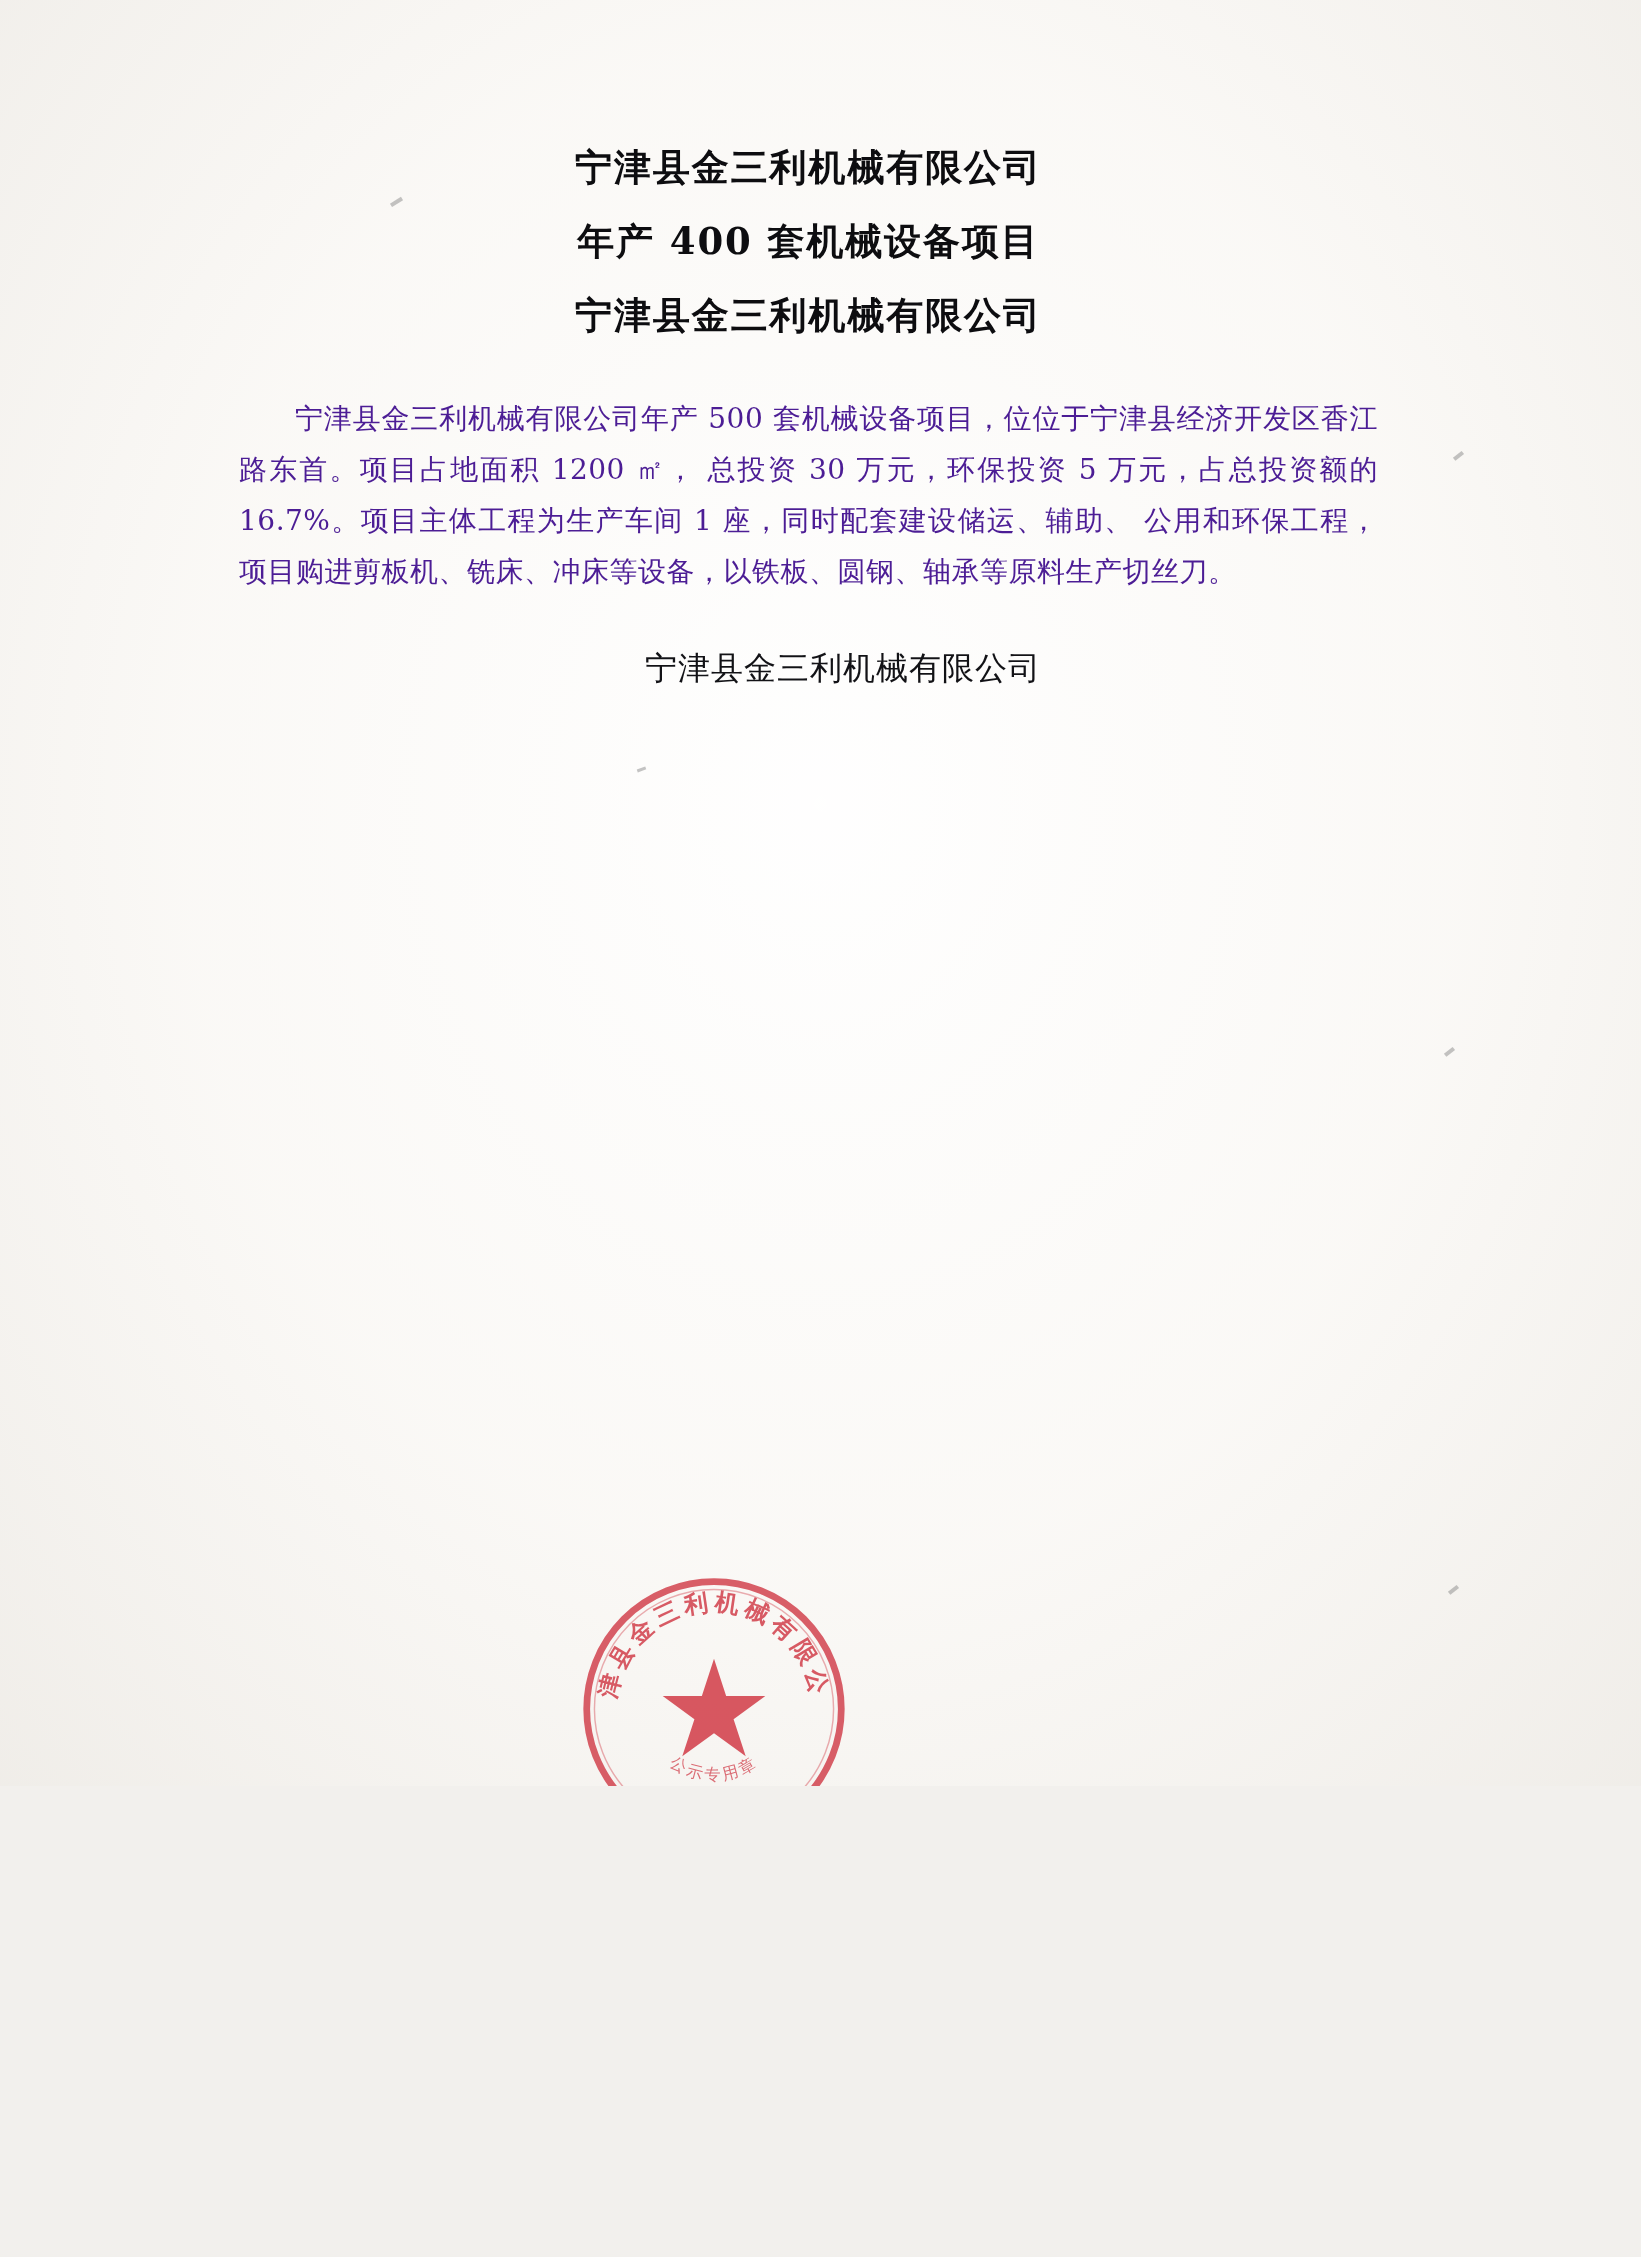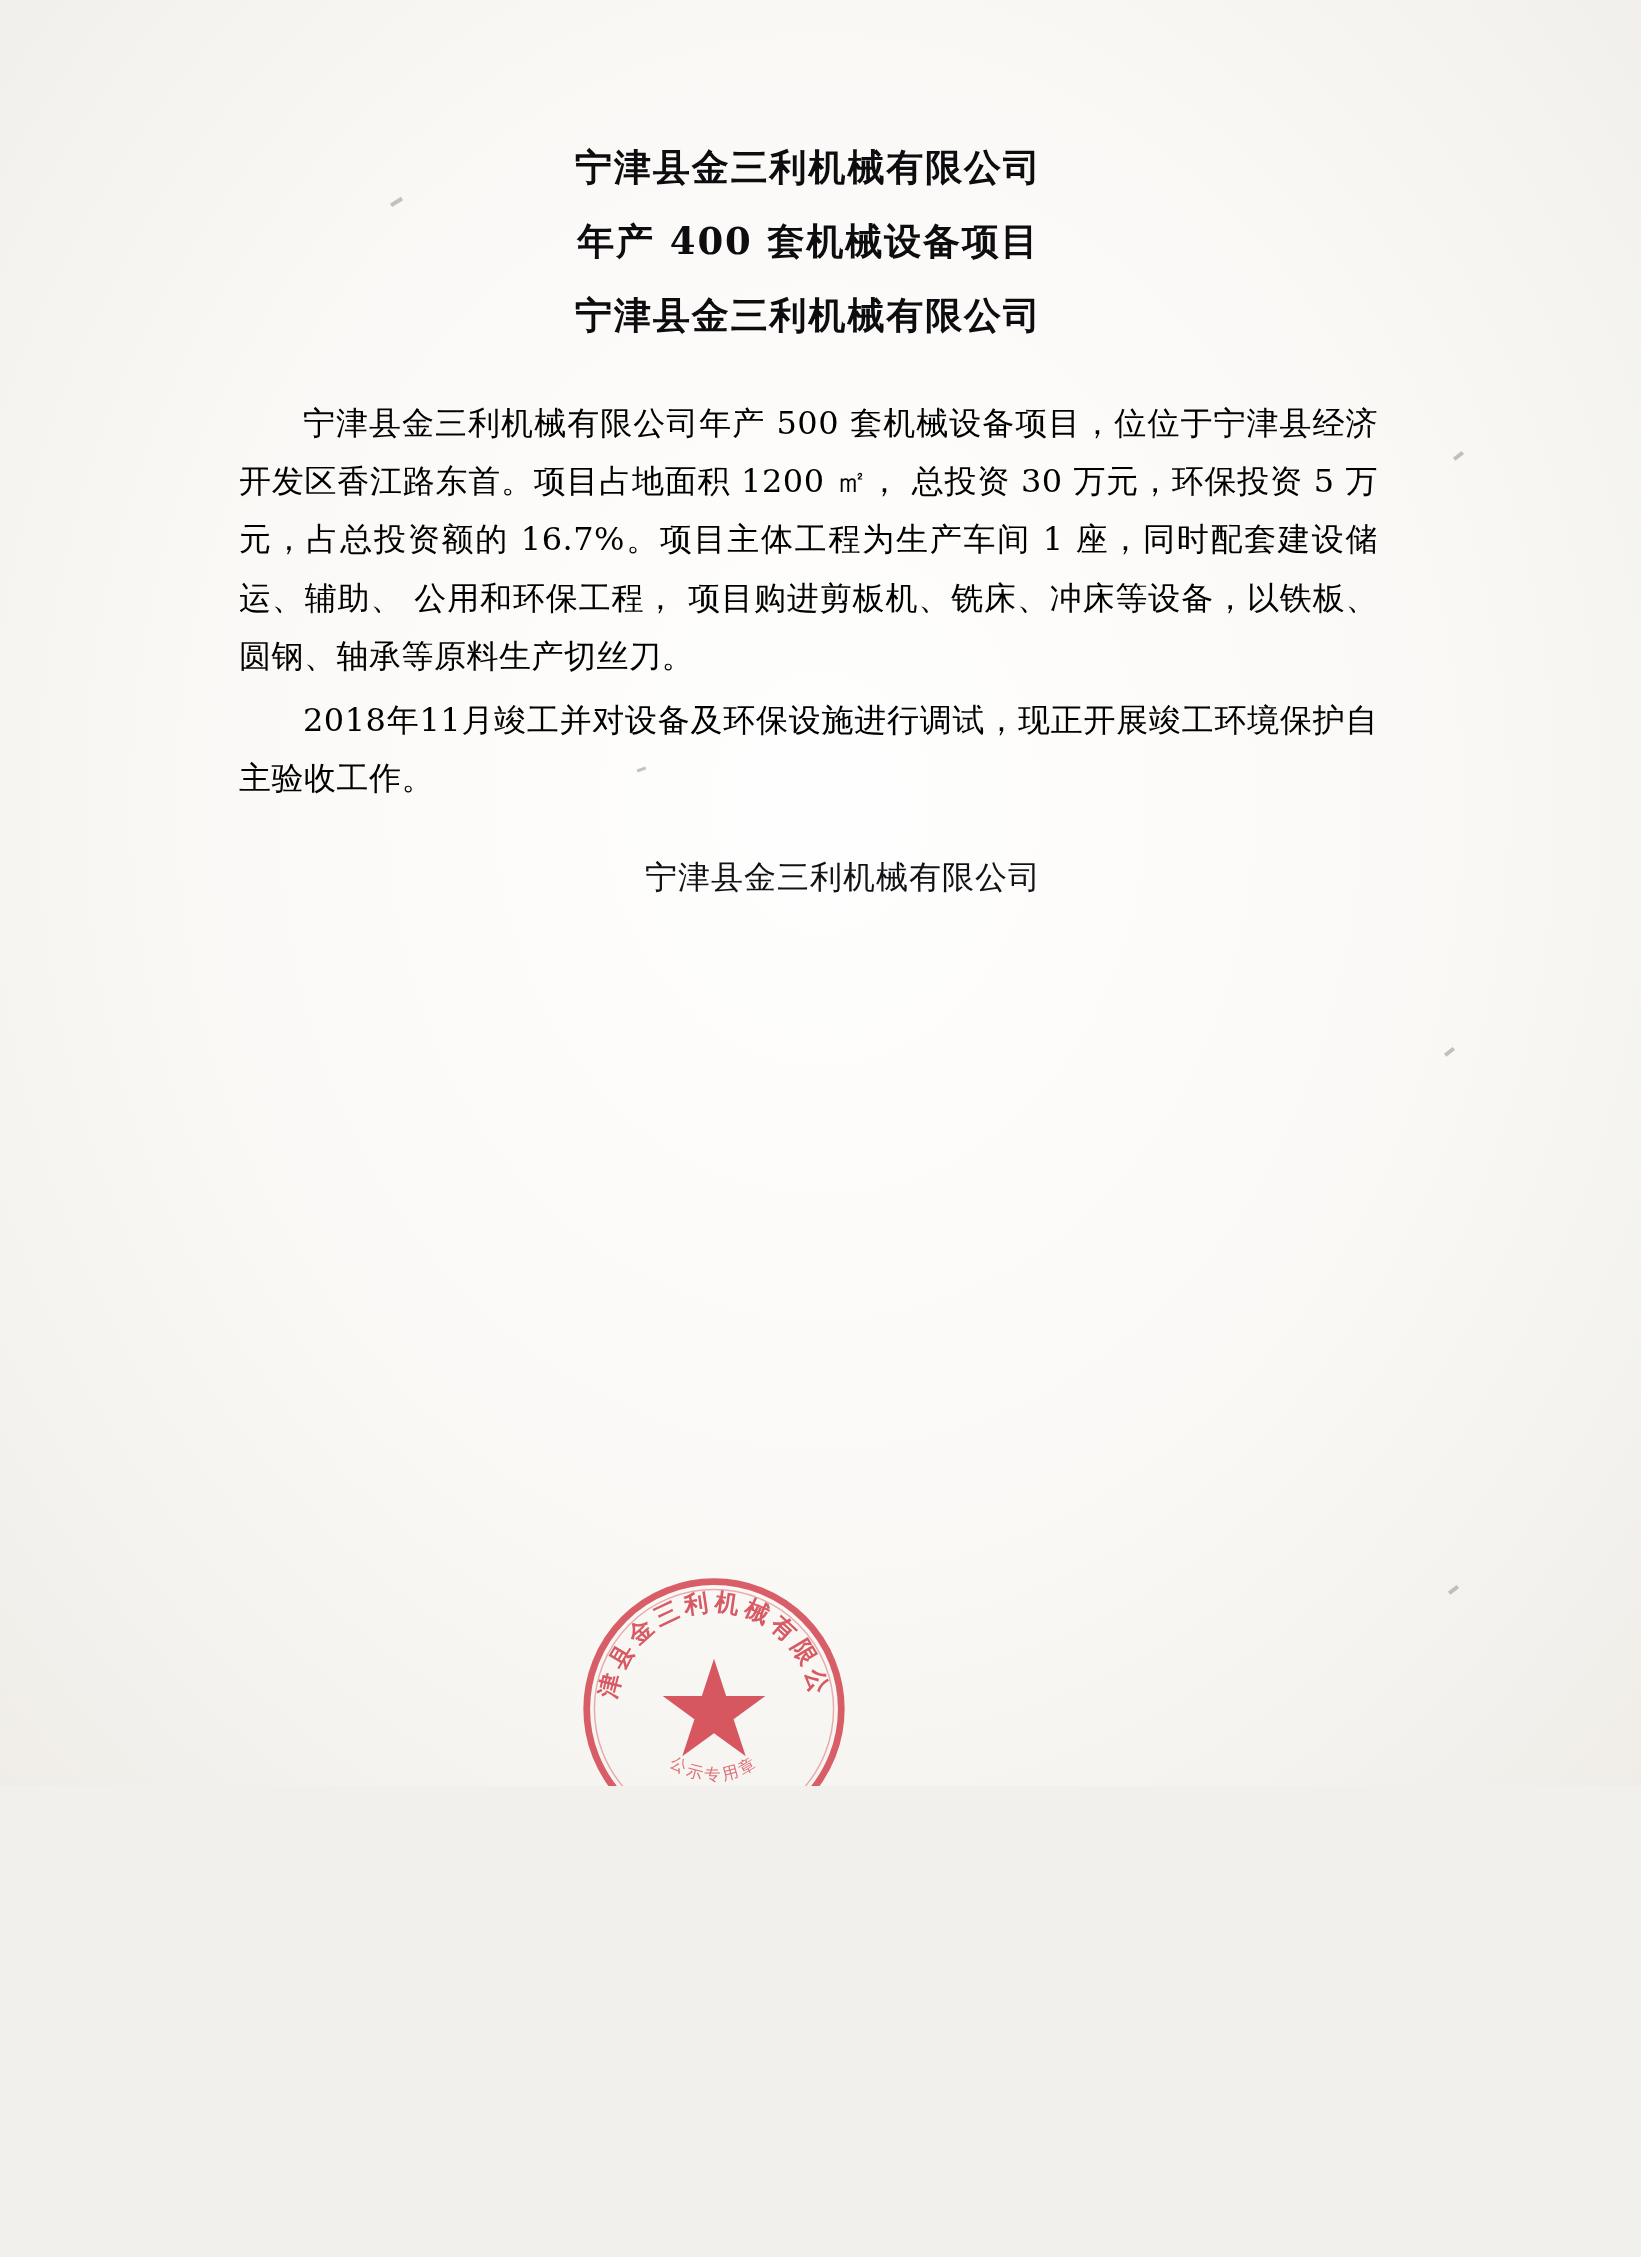--- a/index.html
+++ b/index.html
@@ -41,23 +41,23 @@
     line-height: 1.0;
     margin: 0;
   }
   .title-line {
     display: block;
     margin-bottom: 37px;
   }
   .title-line:first-child { margin-top: 3.9px; }
   .body-block {
     margin-top: 60px;
-    font-size: 32px;
+    font-size: 28px;
     line-height: 1.82;
-    color: #000000;
+    color: #4c1d95;
     text-align: justify;
     text-justify: inter-ideograph;
   }
   .para {
     margin: 0 0 5.8px 0;
     text-indent: 2em;
     letter-spacing: 0.5px;
   }
   .sign-block {
     margin-top: 39px;
@@ -103,21 +103,20 @@
   <div id="content">
 
     <h1 class="doc-title">
       <span class="title-line">宁津县金三利机械有限公司</span>
       <span class="title-line">年产 400 套机械设备项目</span>
       <span class="title-line">宁津县金三利机械有限公司</span>
     </h1>
 
     <div class="body-block">
       <p class="para">宁津县金三利机械有限公司年产 500 套机械设备项目，位位于宁津县经济开发区香江路东首。项目占地面积 1200 ㎡， 总投资 30 万元，环保投资 5 万元，占总投资额的 16.7%。项目主体工程为生产车间 1 座，同时配套建设储运、辅助、 公用和环保工程， 项目购进剪板机、铣床、冲床等设备，以铁板、圆钢、轴承等原料生产切丝刀。</p>
-      <p class="para">2018年11月竣工并对设备及环保设施进行调试，现正开展竣工环境保护自主验收工作。</p>
     </div>
 
     <div class="sign-block">
       <span class="sign-line">宁津县金三利机械有限公司</span>
     </div>
   </div>
 
   <div id="seal">
     <svg width="270" height="270" viewBox="0 0 280 280" xmlns="http://www.w3.org/2000/svg">
       <g opacity="0.78" fill="none" stroke="#cf3340">

